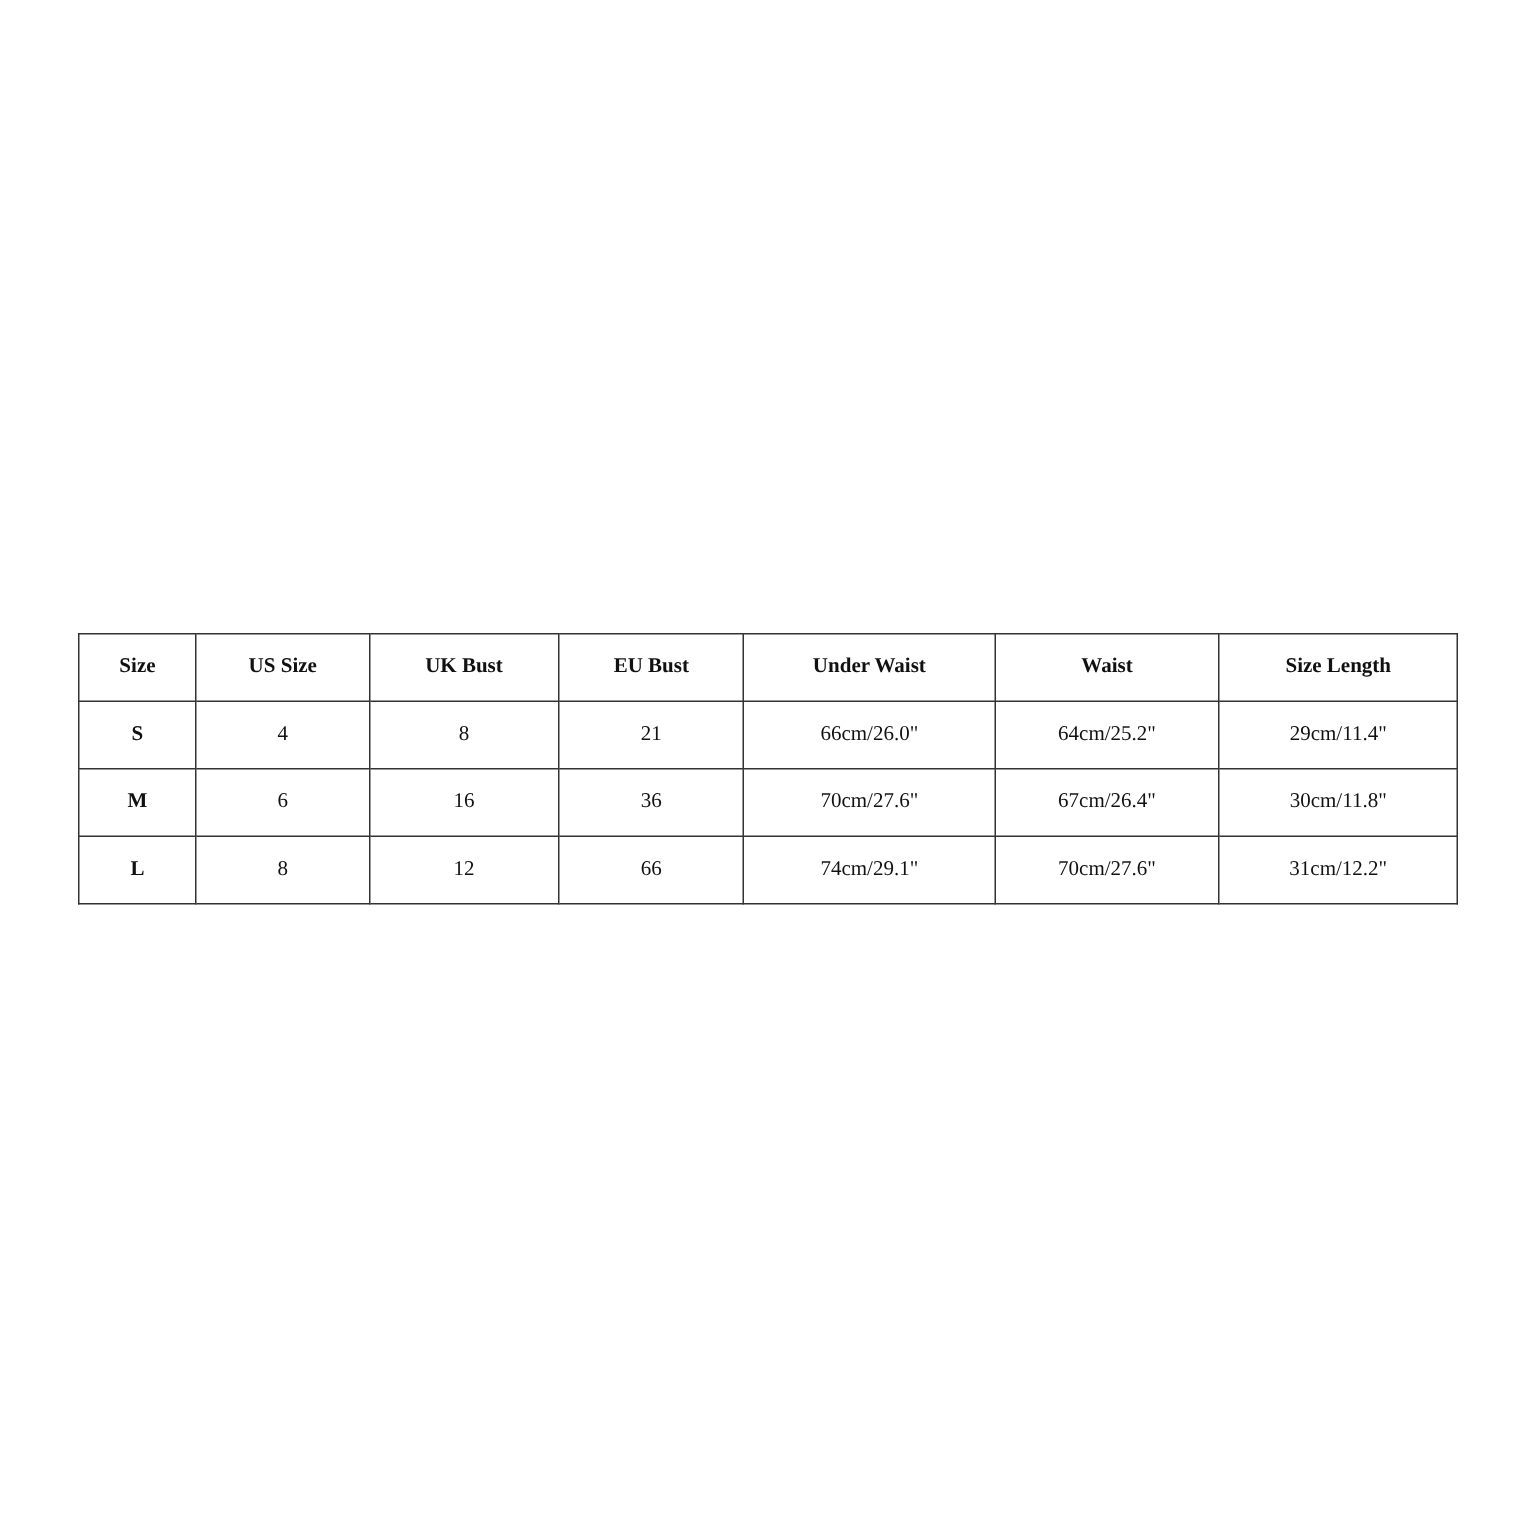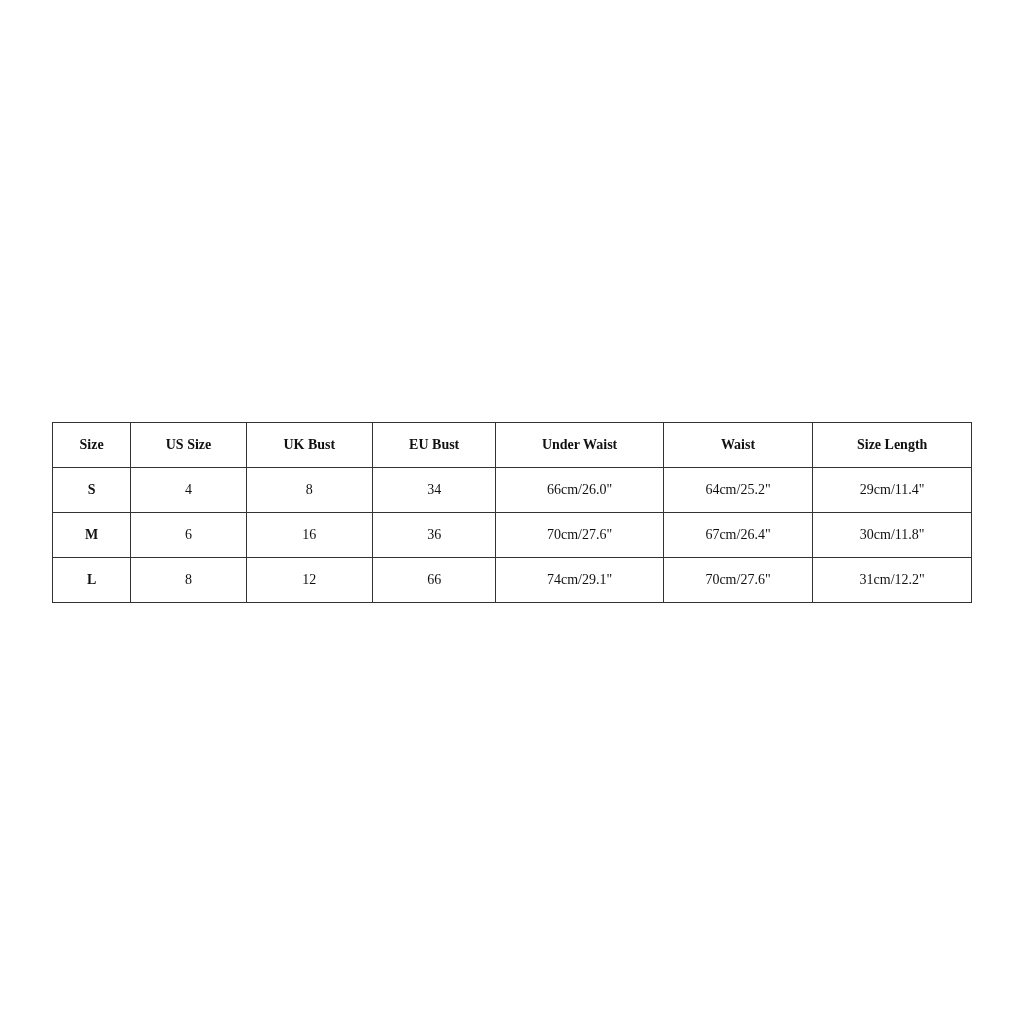--- a/index.html
+++ b/index.html
@@ -64,21 +64,21 @@
         <th>Under Waist</th>
         <th>Waist</th>
         <th>Size Length</th>
       </tr>
     </thead>
     <tbody>
       <tr>
         <td>S</td>
         <td>4</td>
         <td>8</td>
-        <td>34</td>
+        <td>21</td>
         <td>66cm/26.0"</td>
         <td>64cm/25.2"</td>
         <td>29cm/11.4"</td>
       </tr>
       <tr>
         <td>M</td>
         <td>6</td>
         <td>16</td>
         <td>36</td>
         <td>70cm/27.6"</td>

